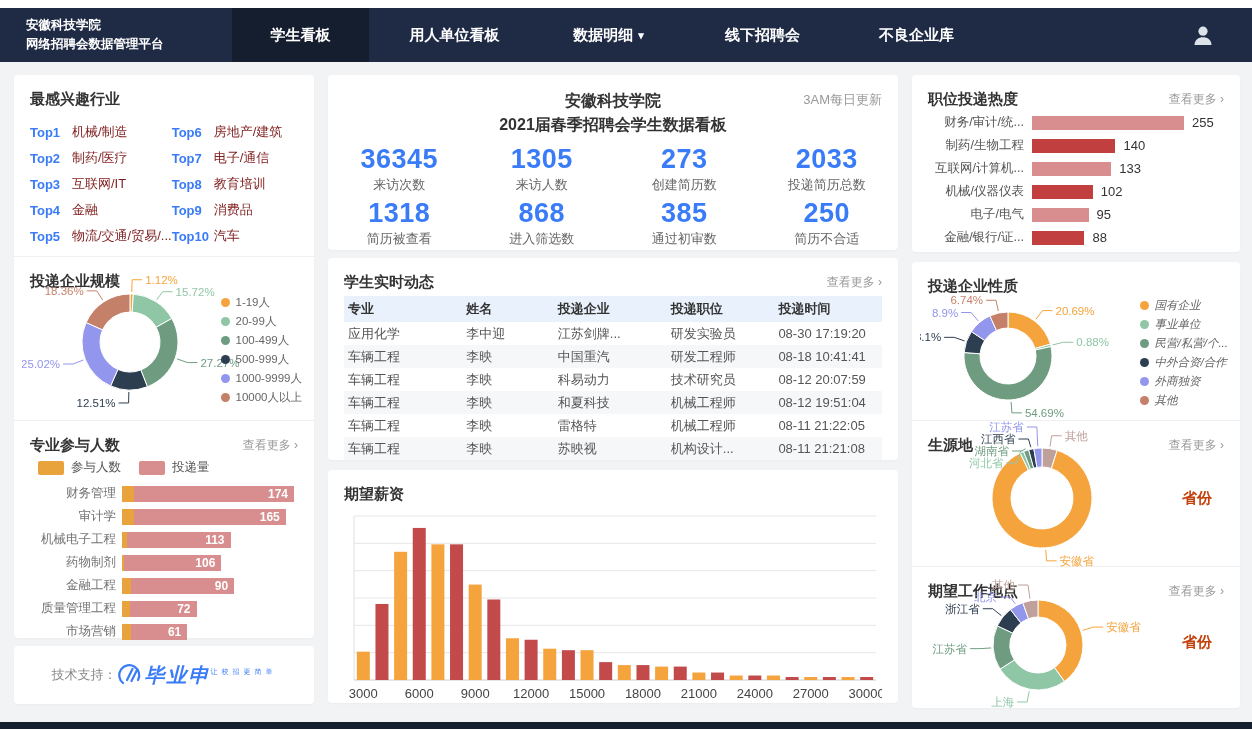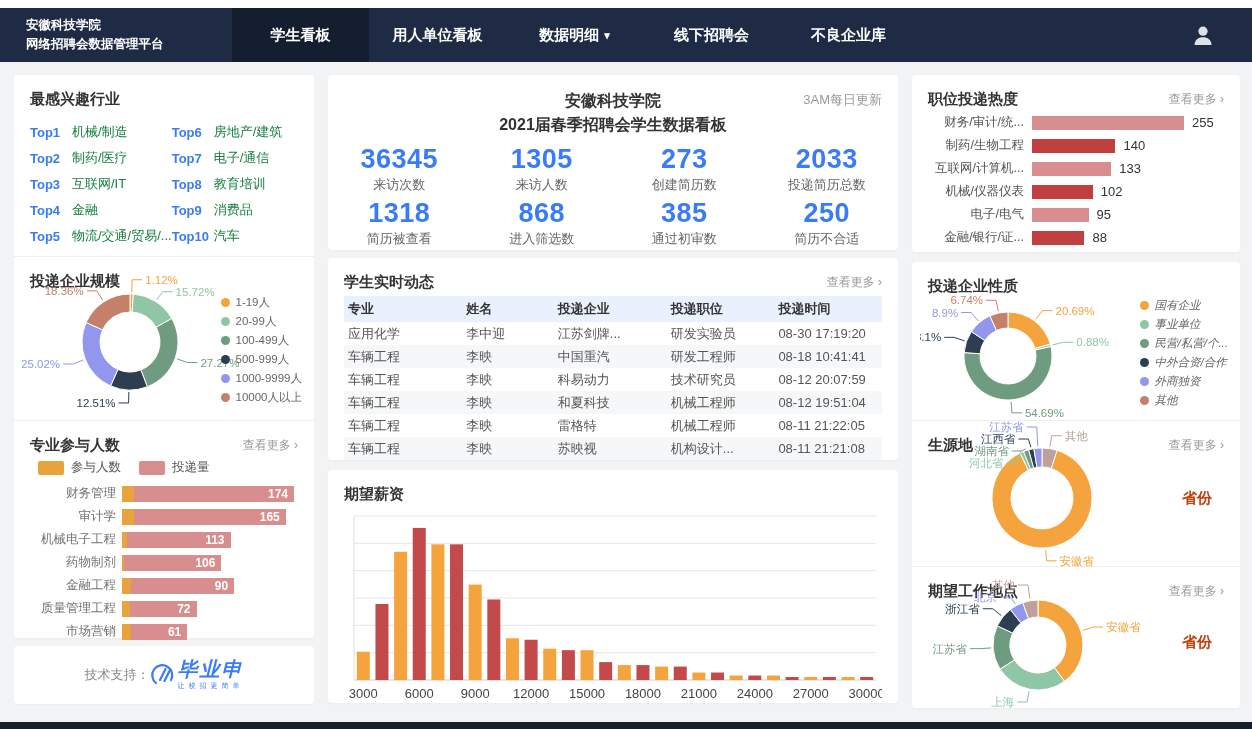--- a/index.html
+++ b/index.html
@@ -18,21 +18,21 @@
   .divider { height:1px; background:#EFEFEF; }
   .sec { padding:0 16px; position:relative; }
   .sec-title-row { display:flex; justify-content:space-between; align-items:center; padding-top:13px; height:36px; }
   .sec-title { font-size:15px; font-weight:bold; color:#333; }
   .more { font-size:12px; color:#999; text-decoration:none; cursor:pointer; }
   
   .topgrid { display:flex; padding-top:8px; padding-bottom:6px; }
   .topcol { flex:1; }
   .topitem { height:26px; display:flex; align-items:center; white-space:nowrap; }
   .toprank { color:#3A7CF8; font-weight:bold; font-size:13px; width:42px; flex:none; }
-  .toplabel { color:#15803d; font-size:13px; overflow:hidden; }
+  .toplabel { color:#7f1d1d; font-size:13px; overflow:hidden; }
   
   .donut-sec svg.donut { position:absolute; left:8px; top:0; }
   .legend { position:absolute; right:12px; }
   .lg-item { display:flex; align-items:center; height:19px; font-size:11.5px; color:#666; white-space:nowrap; }
   .lg-dot { width:9px; height:9px; border-radius:50%; margin-right:6px; flex:none; }
   .axis-note { position:absolute; right:28px; font-size:15px; font-weight:bold; color:#c2410c; }
   
   .mp-legend { display:flex; align-items:center; gap:18px; padding:2px 0 6px 8px; }
   .mp-lg { display:flex; align-items:center; font-size:12.5px; color:#555; }
   .mp-sw { width:26px; height:14px; border-radius:2px; margin-right:7px; }
@@ -55,38 +55,38 @@
   .tbl td { color:#555; height:23px; padding:0 4px; white-space:nowrap; overflow:hidden; }
   .tbl tbody tr:nth-child(even) td { background:#F6F7F9; }
   
   .heat-row { display:flex; align-items:center; height:23px; padding:0 14px; }
   .heat-label { width:98px; flex:none; text-align:right; font-size:12.5px; color:#555; margin-right:8px; white-space:nowrap; overflow:hidden; }
   .heat-bar { height:14px; flex:none; }
   .heat-val { margin-left:8px; font-size:13px; color:#333; }
   
   .support { height:58px; display:flex; align-items:center; justify-content:center; }
   .support-prefix { color:#888; font-size:13px; }
-  .brand-wrap { display:flex; flex-direction:column; align-items:center; margin-left:2px; }
+  .brand-wrap { display:flex; flex-direction:row; align-items:flex-start; margin-left:2px; }
   .brand { color:#3A7CF8; font-size:20px; font-weight:bold; letter-spacing:2px; font-style:italic; line-height:1; }
   .tagline { color:#3A7CF8; font-size:7px; letter-spacing:4px; margin-top:2px; }
   .bottom-bar { position:absolute; left:0; right:0; bottom:0; height:7px; background:#161F2E; }
   .donut-label { font-size:11.5px; }
   .salary-wrap { padding:0 16px; }
 </style>
 </head>
 <body>
 
 <div class="topstrip"></div>
 
 <div class="nav">
   <div class="logo">
     <span>安徽科技学院</span>
     <span>网络招聘会数据管理平台</span>
   </div>
-  <div id="nav-tabs" style="display:flex;">
+  <div id="nav-tabs" style="display:flex;gap:17px;">
       <div class="tab active">
         <span>学生看板</span>
       </div>
       <div class="tab">
         <span>用人单位看板</span>
       </div>
       <div class="tab">
         <span>数据明细</span>
         <span class="caret">▾</span>
       </div>

